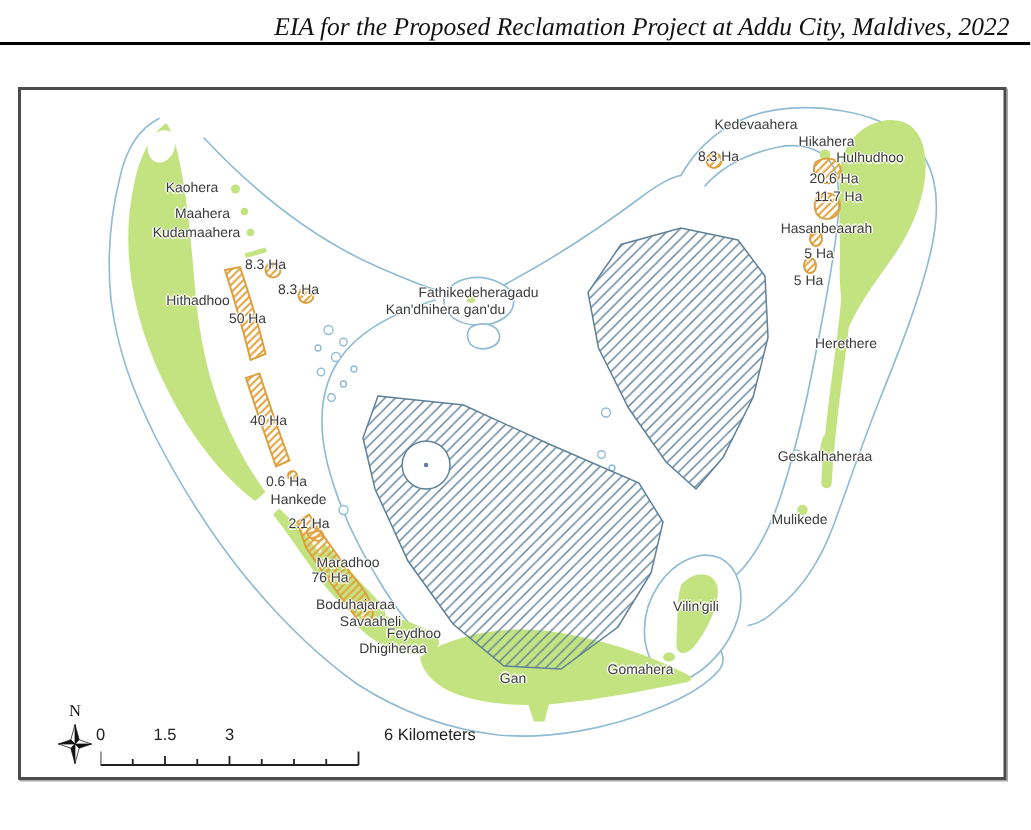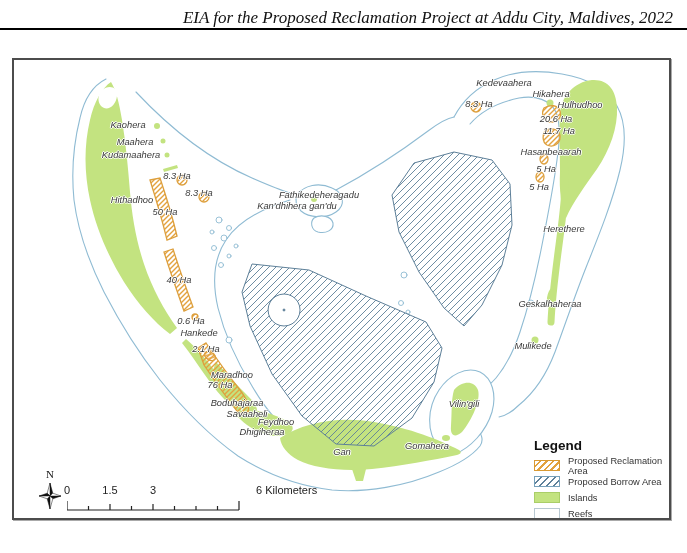--- a/index.html
+++ b/index.html
@@ -7,21 +7,21 @@
         font-family:"Liberation Sans",sans-serif;}
   .header{position:absolute;left:0;top:0;width:687px;height:30px;border-bottom:2px solid #000;
           text-align:right;box-sizing:border-box;padding:8px 14px 0 0;
           font-family:"Liberation Serif",serif;font-style:italic;font-size:17px;color:#111;}
   .map-frame{position:absolute;left:12px;top:58px;width:659px;height:462px;
              border:2px solid #4c4c4c;box-sizing:border-box;background:#fff;overflow:hidden;
              box-shadow:1px 1px 0 #aaa;}
   .map-svg{position:absolute;left:0;top:0;width:655px;height:458px;}
   .maplabel{position:absolute;transform:translate(-50%,-50%);white-space:nowrap;
             font-size:9.3px;color:#3a3a3a;
-            text-shadow:-1px 0 0 #fff,1px 0 0 #fff,0 -1px 0 #fff,0 1px 0 #fff;font-style:italic;}
+            text-shadow:-1px 0 0 #fff,1px 0 0 #fff,0 -1px 0 #fff,0 1px 0 #fff;}
   .legend{position:absolute;left:520px;top:378px;width:130px;}
   .legend-title{font-size:13.5px;font-weight:bold;color:#111;margin-bottom:6px;}
   .legend-row{display:flex;align-items:center;margin-bottom:3px;height:13px;}
   .sw{width:26px;height:11px;margin-right:8px;box-sizing:border-box;flex:0 0 auto;}
   .sw-recl{border:1.6px solid #d99a33;
            background:repeating-linear-gradient(135deg,#fff 0 3px,#e3a23e 3px 4.6px);}
   .sw-borrow{border:1.2px solid #76a0ba;
            background:repeating-linear-gradient(135deg,#fff 0 4px,#5e8099 4px 5px);}
   .sw-island{background:#c3e380;border:1px solid #aace68;}
   .sw-reef{background:#fff;border:1px solid #b9c9d2;}
@@ -240,36 +240,17 @@
           <path d="M64.5,8 L64.5,12"></path>
             <path d="M86,6 L86,12"></path>
             <path d="M107.5,8 L107.5,12"></path>
           <path d="M129,8 L129,12"></path>
             <path d="M150.5,8 L150.5,12"></path>
             <path d="M172,3 L172,12"></path>
         </g>
       </svg>
     </div>
 
-    <div class="legend">
-      <div class="legend-title">Legend</div>
-      <div class="legend-row">
-        <div class="sw sw-recl"></div>
-        <span class="legend-label">Proposed Reclamation Area</span>
-      </div>
-      <div class="legend-row">
-        <div class="sw sw-borrow"></div>
-        <span class="legend-label">Proposed Borrow Area</span>
-      </div>
-      <div class="legend-row">
-        <div class="sw sw-island"></div>
-        <span class="legend-label">Islands</span>
-      </div>
-      <div class="legend-row">
-        <div class="sw sw-reef"></div>
-        <span class="legend-label">Reefs</span>
-      </div>
-    </div>
 
   </div>
 
 
 </div>
 
 </body></html>

